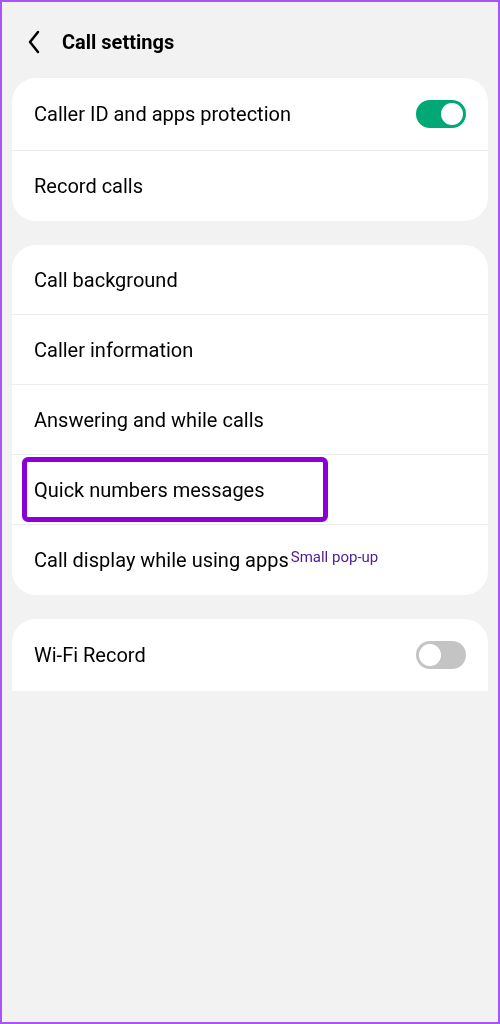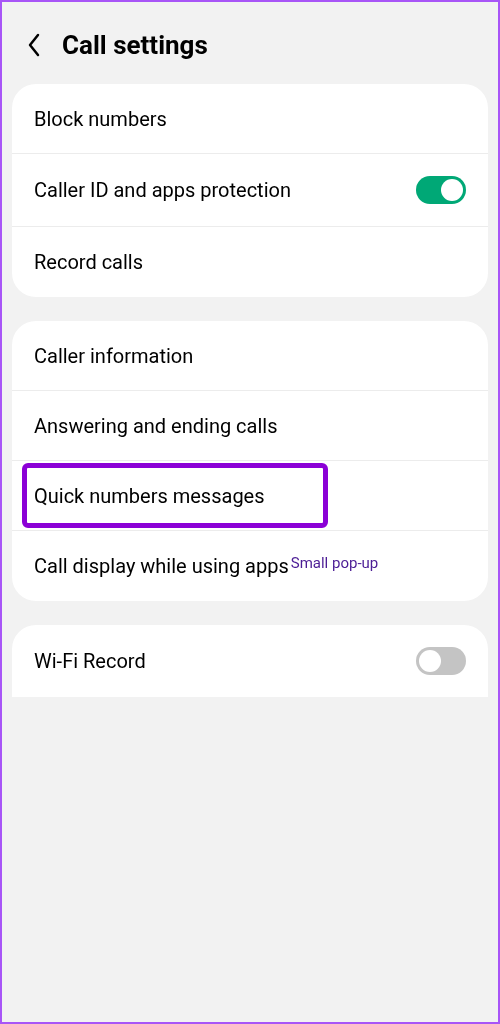--- a/index.html
+++ b/index.html
@@ -26,21 +26,21 @@
       height: 20px;
       display: flex;
       align-items: center;
       justify-content: center;
     }
     .back-icon svg {
       width: 16px;
       height: 26px;
     }
     .title {
-      font-size: 26px;
+      font-size: 20px;
       font-weight: 700;
       color: #000;
     }
     .section {
       background: #fff;
       margin: 0 10px 24px 10px;
       border-radius: 24px;
       overflow: hidden;
     }
     .item {
@@ -122,39 +122,39 @@
   <div class="back-icon">
     <svg viewBox="0 0 16 26" fill="none" stroke="#000" stroke-width="2.5" stroke-linecap="round" stroke-linejoin="round">
       <polyline points="12,3 4,13 12,23"></polyline>
     </svg>
   </div>
   <div class="title">Call settings</div>
 </div>
 
 <div class="section">
   <div class="item">
-    <div class="item-label">Block numbers</div>
-  </div>
-  <div class="item">
     <div class="item-label">Caller ID and apps protection</div>
     <div class="toggle toggle-on">
       <div class="toggle-knob"></div>
     </div>
   </div>
   <div class="item">
     <div class="item-label">Record calls</div>
   </div>
 </div>
 
 <div class="section">
   <div class="item">
+    <div class="item-label">Call background</div>
+  </div>
+  <div class="item">
     <div class="item-label">Caller information</div>
   </div>
   <div class="item">
-    <div class="item-label">Answering and ending calls</div>
+    <div class="item-label">Answering and while calls</div>
   </div>
   <div class="item highlighted">
     <div class="highlight-box"></div>
     <div class="item-label">Quick numbers messages</div>
   </div>
   <div class="item">
     <div class="item-text">
       <div class="item-label">Call display while using apps</div>
       <div class="item-sublabel">Small pop-up</div>
     </div>

